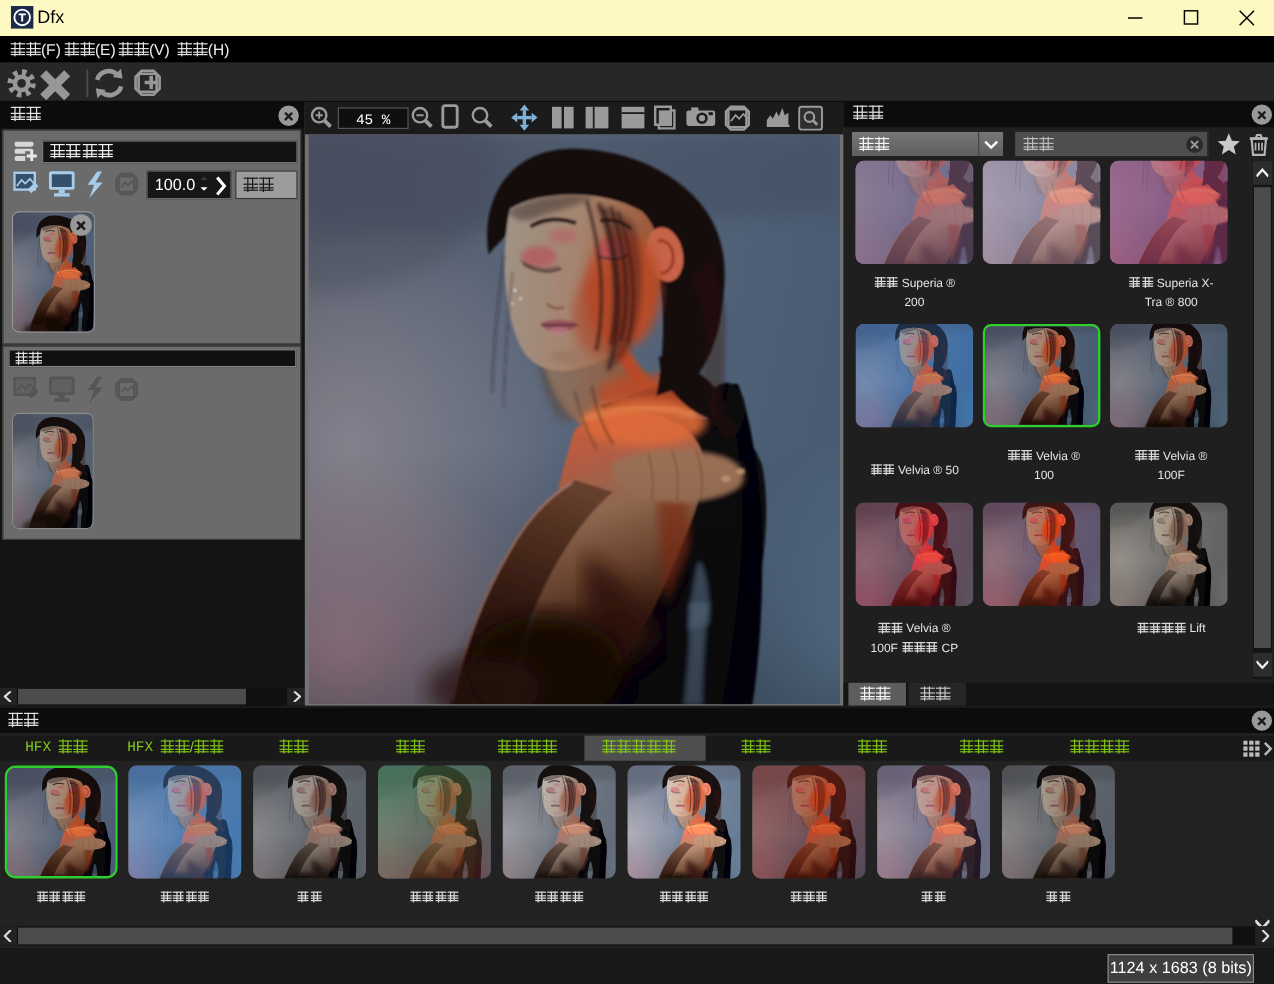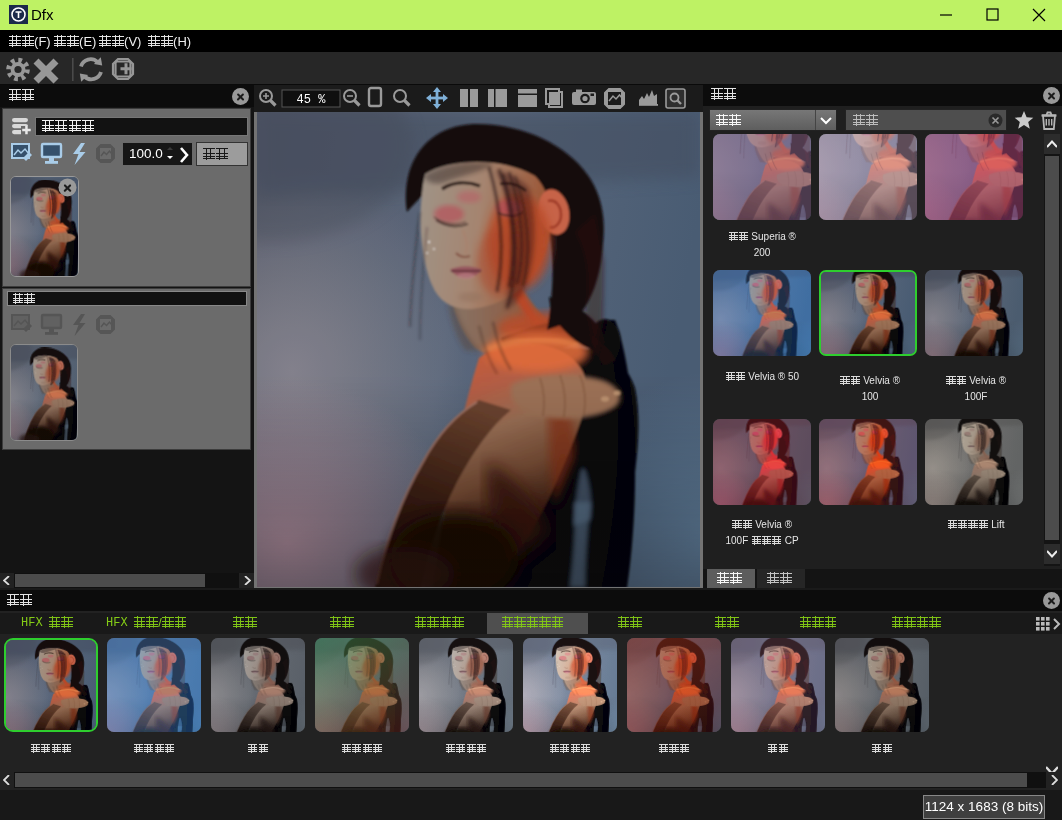--- a/index.html
+++ b/index.html
@@ -16,21 +16,21 @@
 opacity:.95}
 .hdrx{position:absolute;width:17px;height:17px;border-radius:50%;background:#999;}
 .hdrx:before,.hdrx:after{content:"";position:absolute;left:4px;right:4px;top:7.5px;height:2.2px;background:#1c1c1c;border-radius:1px}
 .hdrx:before{transform:rotate(45deg)}.hdrx:after{transform:rotate(-45deg)}
 .ph{position:absolute;overflow:hidden;border-radius:7px;background:#444}
 .ph svg{position:absolute}
 .cap{position:absolute;color:#e6e6e6;font-size:10px;text-align:center;line-height:16px}
 </style></head>
 <body>
 
-<div class="abs" style="left:0;top:0;width:1062px;height:30px;background:#bef264">
+<div class="abs" style="left:0;top:0;width:1062px;height:30px;background:#fef9c3">
  <svg class="abs" style="left:9px;top:5px" width="19" height="19" viewBox="0 0 19 19">
   <rect width="19" height="19" fill="#1b2a4a"></rect>
       <circle cx="9.5" cy="9.5" r="6.5" fill="none" stroke="#fff" stroke-width="1.6"></circle>
   <path d="M6.5 7h6M9.5 7v6" stroke="#fff" stroke-width="1.6" fill="none"></path>
  </svg>
  <div class="abs" style="left:31px;top:6px;color:#000;font-size:15px">Dfx</div>
  <svg class="abs" style="left:938px;top:0" width="124" height="30" viewBox="0 0 124 30">
   <path d="M2 15h12" stroke="#000" stroke-width="1.2"></path>
   <rect x="49" y="9" width="11" height="11" fill="none" stroke="#000" stroke-width="1.2"></rect>
   <path d="M95 9l12 12M107 9l-12 12" stroke="#000" stroke-width="1.2"></path>
@@ -276,38 +276,39 @@
       </svg>
   <div class="abs" style="left:0;top:0;right:0;bottom:0;background:rgba(210,180,210,.38)"></div>
  </div>
  <div class="ph" style="left:222px;top:49px;width:98px;height:86px">
   <svg style="left:-28px;top:-58px;width:160px;height:172px;filter:saturate(1.1)" viewBox="0 0 443 475" preserveAspectRatio="none">
         <use href="#photo"></use>
       </svg>
   <div class="abs" style="left:0;top:0;right:0;bottom:0;background:rgba(205,85,150,.42)"></div>
  </div>
  <div class="cap" style="left:2px;top:144px;width:114px"><span class="g"></span><span class="g"></span> Superia ®<br>200</div>
+ <div class="cap" style="left:216px;top:144px;width:114px"><span class="g"></span><span class="g"></span> Superia X-<br>Tra ® 800</div>
 
  <div class="ph" style="left:10px;top:185px;width:98px;height:86px">
   <svg style="left:0;top:-8px;width:98px;height:105px;filter:saturate(1.5) brightness(1.12)" viewBox="0 0 443 475" preserveAspectRatio="none">
         <use href="#photo"></use>
       </svg>
   <div class="abs" style="left:0;top:0;right:0;bottom:0;background:rgba(45,125,205,.3)"></div>
  </div>
  <div class="ph" style="left:116px;top:185px;width:98px;height:86px;border:2.5px solid #2ece2e">
   <svg style="left:-2px;top:-10px;width:98px;height:105px" viewBox="0 0 443 475" preserveAspectRatio="none">
         <use href="#photo"></use>
       </svg>
  </div>
  <div class="ph" style="left:222px;top:185px;width:98px;height:86px">
   <svg style="left:0;top:-8px;width:98px;height:105px;filter:saturate(.85)" viewBox="0 0 443 475" preserveAspectRatio="none">
         <use href="#photo"></use>
       </svg>
  </div>
- <div class="cap" style="left:2px;top:284px;width:114px"><span class="g"></span><span class="g"></span> Velvia ® 50</div>
+ <div class="cap" style="left:2px;top:300px;width:114px"><span class="g"></span><span class="g"></span> Velvia ® 50</div>
  <div class="cap" style="left:110px;top:288px;width:114px"><span class="g"></span><span class="g"></span> Velvia ®<br>100</div>
  <div class="cap" style="left:216px;top:288px;width:114px"><span class="g"></span><span class="g"></span> Velvia ®<br>100F</div>
 
  <div class="ph" style="left:10px;top:334px;width:98px;height:86px">
   <svg style="left:0;top:-8px;width:98px;height:105px;filter:saturate(1.4) hue-rotate(-18deg)" viewBox="0 0 443 475" preserveAspectRatio="none">
         <use href="#photo"></use>
       </svg>
   <div class="abs" style="left:0;top:0;right:0;bottom:0;background:rgba(180,30,40,.3)"></div>
  </div>
  <div class="ph" style="left:116px;top:334px;width:98px;height:86px">

